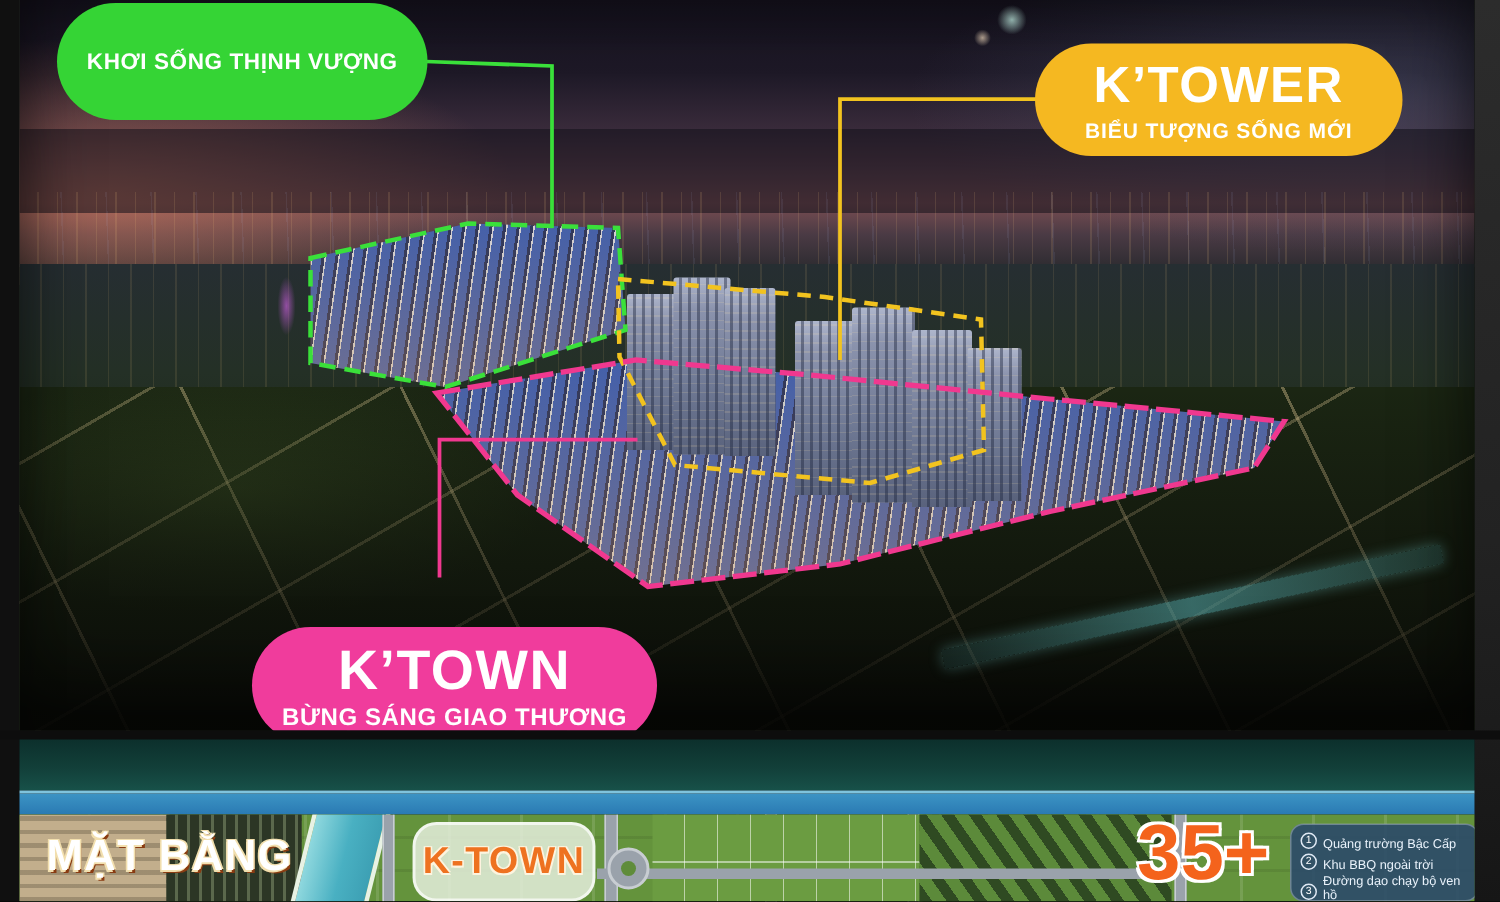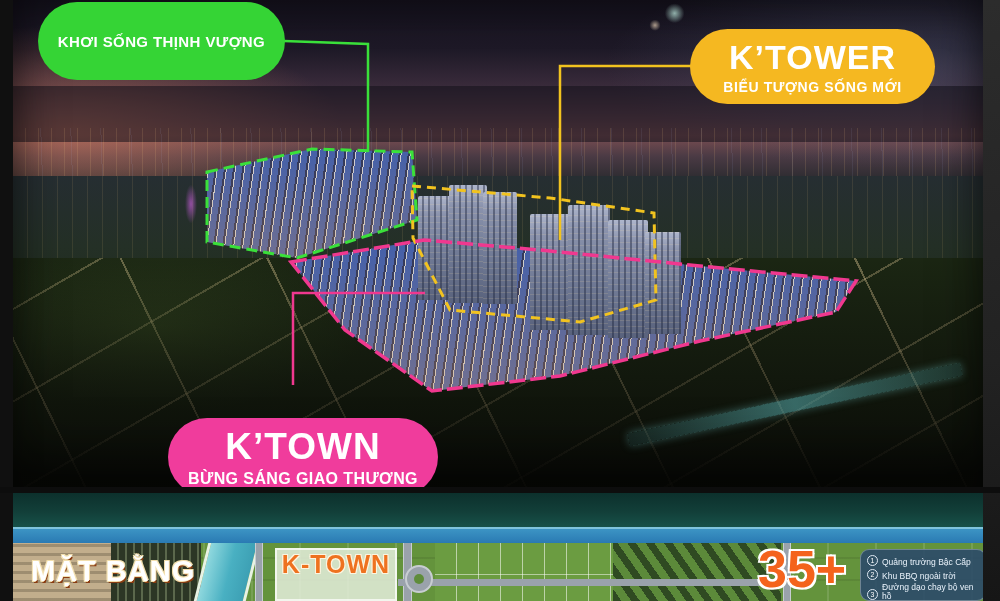--- a/index.html
+++ b/index.html
@@ -100,23 +100,23 @@
   .plan .hroad{position:absolute;left:385px;top:36px;width:380px;height:7px;background:#9aa2ab;}
   .plan .roundabout{position:absolute;left:392px;top:22px;width:28px;height:28px;border-radius:50%;
     background:#9aa2ab;border:2px solid #c8cdd2;}
   .plan .roundabout:after{content:"";position:absolute;left:7px;top:7px;width:10px;height:10px;border-radius:50%;background:#5f8c3a;}
   .plan .plots{position:absolute;left:422px;top:0;width:180px;height:58px;background:#6b9c41;
     background-image:repeating-linear-gradient(90deg,transparent 0 21px,rgba(255,255,255,.55) 21px 22px),
                      linear-gradient(0deg,transparent 26px,rgba(255,255,255,.5) 26px,rgba(255,255,255,.5) 27px,transparent 27px);}
   .plan .forest{position:absolute;left:600px;top:0;width:168px;height:58px;background:#567f36;
     background-image:repeating-linear-gradient(55deg,#2f4a22 0 7px,#5c8a3a 7px 15px),
                      repeating-linear-gradient(-40deg,transparent 0 18px,rgba(0,0,0,.25) 18px 21px);}
-  .plan .ktown-panel{position:absolute;left:262px;top:5px;width:122px;height:53px;border-radius:0;
+  .plan .ktown-panel{position:absolute;left:262px;top:5px;width:122px;height:53px;border-radius:16px;
     background:rgba(229,238,221,.85);border:2px solid rgba(255,255,255,.7);
-    display:flex;justify-content:center;}
+    display:flex;align-items:center;justify-content:center;}
   .map-label{font-weight:800;font-size:25px;letter-spacing:1px;color:#ee7220;
     text-shadow:-1px -1px 0 #fdf4df,1px -1px 0 #fdf4df,-1px 1px 0 #fdf4df,1px 1px 0 #fdf4df;}
   .plan-title{position:absolute;left:18px;top:12px;font-weight:800;font-size:29px;letter-spacing:1px;color:#ffffff;
     text-shadow:-1px -1px 0 #f2dfae,1px -1px 0 #f2dfae,-1px 1px 0 #f2dfae,1px 2px 0 #8a3c12;}
   .stat{position:absolute;left:745px;top:-4px;font-weight:800;font-size:52px;color:#f4631c;
     text-shadow:-2px -2px 0 #fff,2px -2px 0 #fff,-2px 2px 0 #fff,2px 2px 0 #fff;}
   .legend{position:absolute;left:847px;top:6px;width:126px;height:52px;border-radius:9px;
     background:rgba(43,74,105,.9);border:1px solid rgba(255,255,255,.3);
     padding:5px 6px;display:flex;flex-direction:column;gap:3px;}
   .legend .row{display:flex;align-items:flex-end;gap:4px;color:#e9f2fb;font-size:8.5px;line-height:1;}

